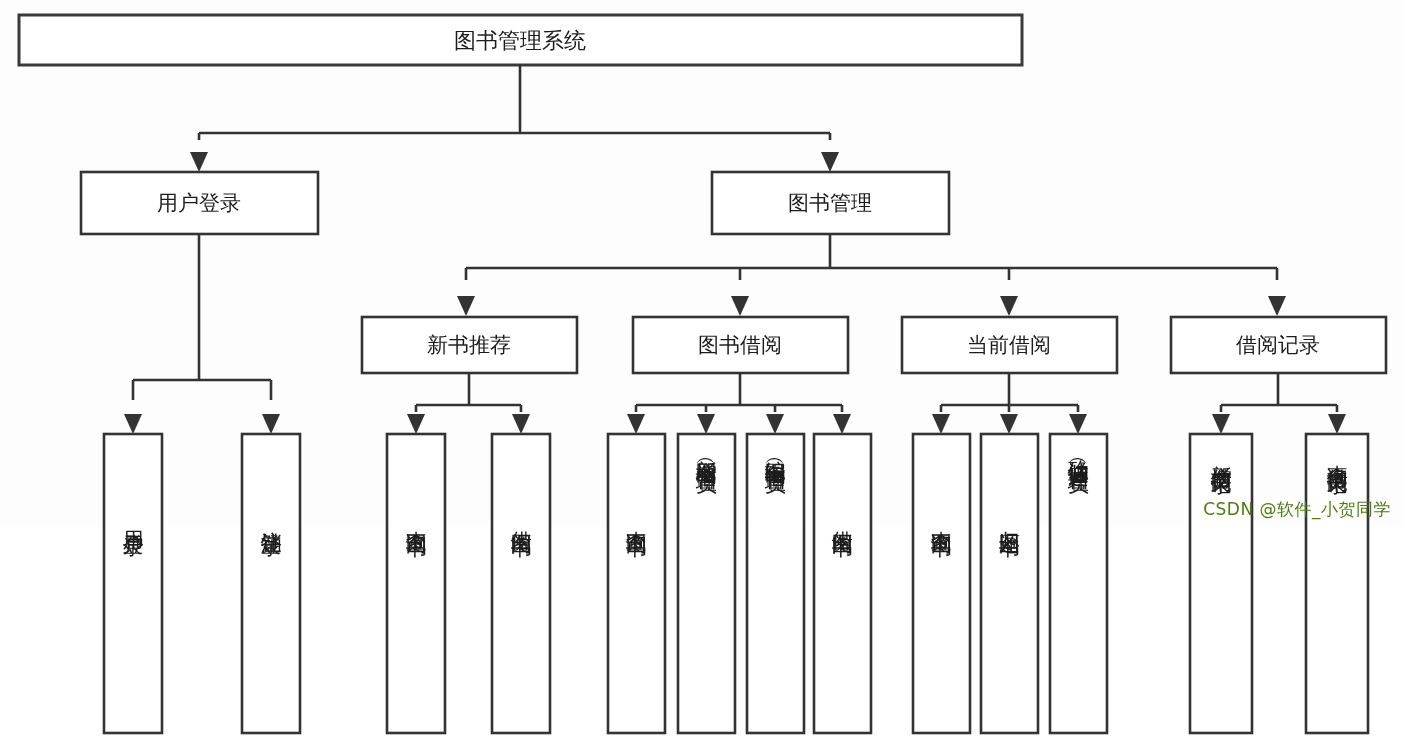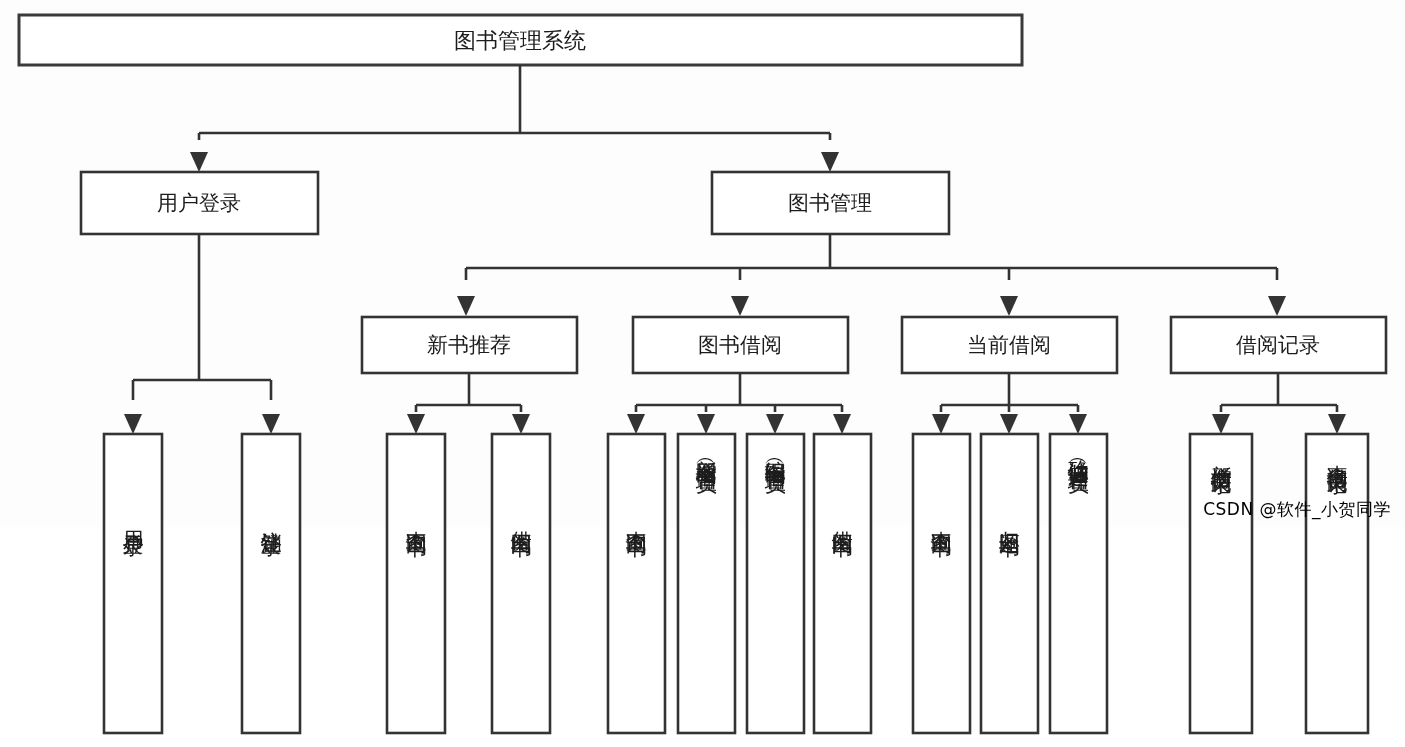--- a/index.html
+++ b/index.html
@@ -75,21 +75,21 @@
     white-space: nowrap;
     pointer-events: none;
     transform: translateX(-50%);
   }
   .watermark {
     position: absolute;
     right: 14px;
     bottom: 6px;
     font-family: "DejaVu Sans", "Liberation Sans", sans-serif;
     font-size: 17px;
-    color: #000000;
+    color: #4d7c0f;
     letter-spacing: 0.5px;
     white-space: nowrap;
   }
 </style>
 </head>
 <body>
 
 <div id="diagram-root">
 
   <svg class="diagram-canvas" viewBox="0 0 1405 747" xmlns="http://www.w3.org/2000/svg">

